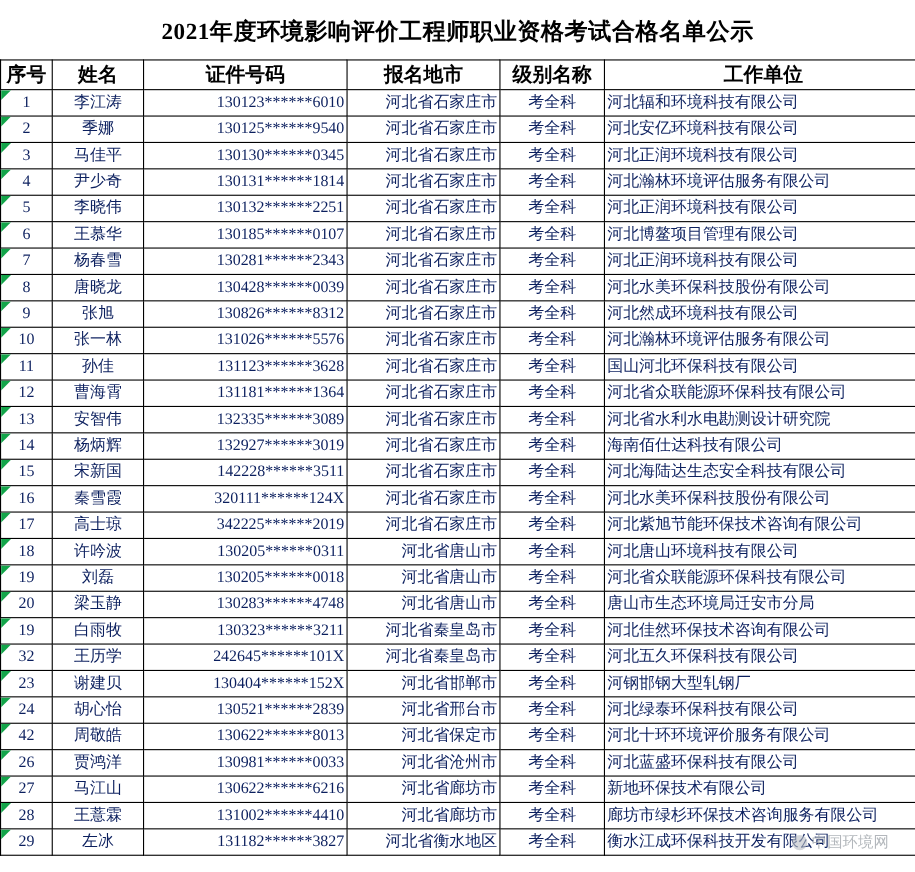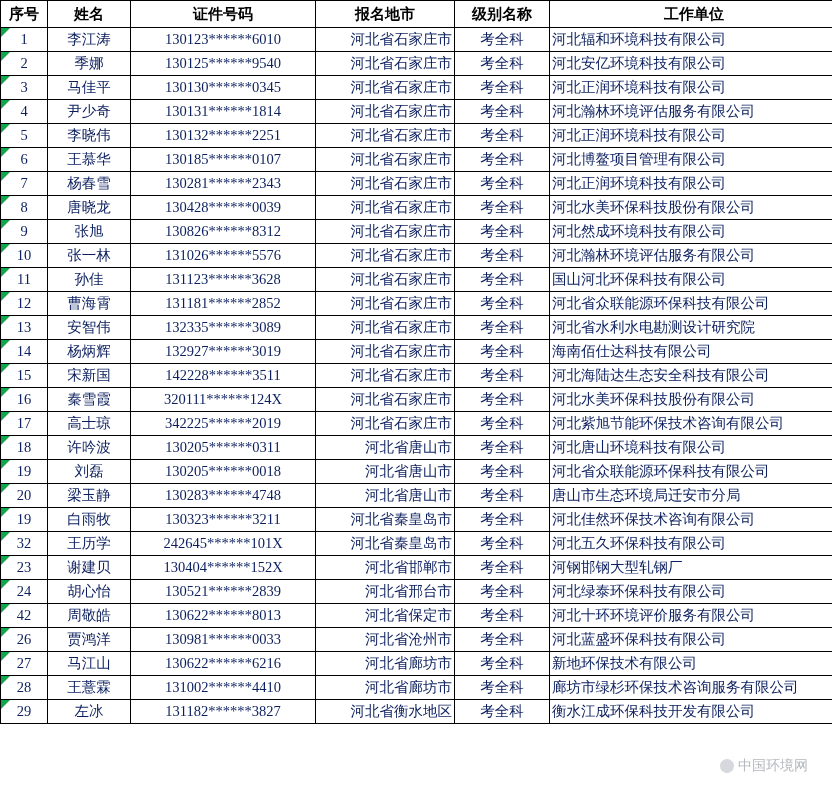--- a/index.html
+++ b/index.html
@@ -44,28 +44,28 @@
     color: #0b1f5e;
     height: 23px;
     line-height: 23px;
     padding: 0 2px;
     overflow: hidden;
     white-space: nowrap;
   }
   table.main th {
     color: #000;
     font-weight: bold;
-    font-size: 15px;
+    font-size: 18px;
     height: 26px;
     line-height: 26px;
     text-align: center;
   }
   .c-idx { width: 42px; text-align: center; }
   .c-name { width: 78px; text-align: center; margin-top: 44px; }
-  .c-id { width: 180px; text-align: center; letter-spacing: 0px; }
+  .c-id { width: 180px; text-align: right; letter-spacing: 0px; }
   .c-city { width: 134px; text-align: right; }
   .c-level { width: 90px; text-align: center; margin-left: 32px; }
   .c-org { width: 284px; text-align: left; padding-left: 5px; }
 
   
   td.c-idx { position: relative; }
   td.c-idx .marker {
     position: absolute;
     left: 0px;
     top: 0px;
@@ -93,20 +93,21 @@
     border-radius: 50%;
     background: #b9bec4;
     opacity: .8;
   }
 </style>
 </head>
 <body>
 
 <div class="page">
 
+  <div class="doc-title">2021年度环境影响评价工程师职业资格考试合格名单公示</div>
 
   <table class="main">
     <thead>
       <tr>
         <th class="c-idx">序号</th>
         <th class="c-name">姓名</th>
         <th class="c-id">证件号码</th>
         <th class="c-city">报名地市</th>
         <th class="c-level">级别名称</th>
         <th class="c-org">工作单位</th>
@@ -197,21 +198,21 @@
           <td class="c-idx"><span class="marker"></span><span>11</span></td>
           <td class="c-name">孙佳</td>
           <td class="c-id">131123******3628</td>
           <td class="c-city">河北省石家庄市</td>
           <td class="c-level">考全科</td>
           <td class="c-org">国山河北环保科技有限公司</td>
         </tr>
         <tr>
           <td class="c-idx"><span class="marker"></span><span>12</span></td>
           <td class="c-name">曹海霄</td>
-          <td class="c-id">131181******2852</td>
+          <td class="c-id">131181******1364</td>
           <td class="c-city">河北省石家庄市</td>
           <td class="c-level">考全科</td>
           <td class="c-org">河北省众联能源环保科技有限公司</td>
         </tr>
         <tr>
           <td class="c-idx"><span class="marker"></span><span>13</span></td>
           <td class="c-name">安智伟</td>
           <td class="c-id">132335******3089</td>
           <td class="c-city">河北省石家庄市</td>
           <td class="c-level">考全科</td>

